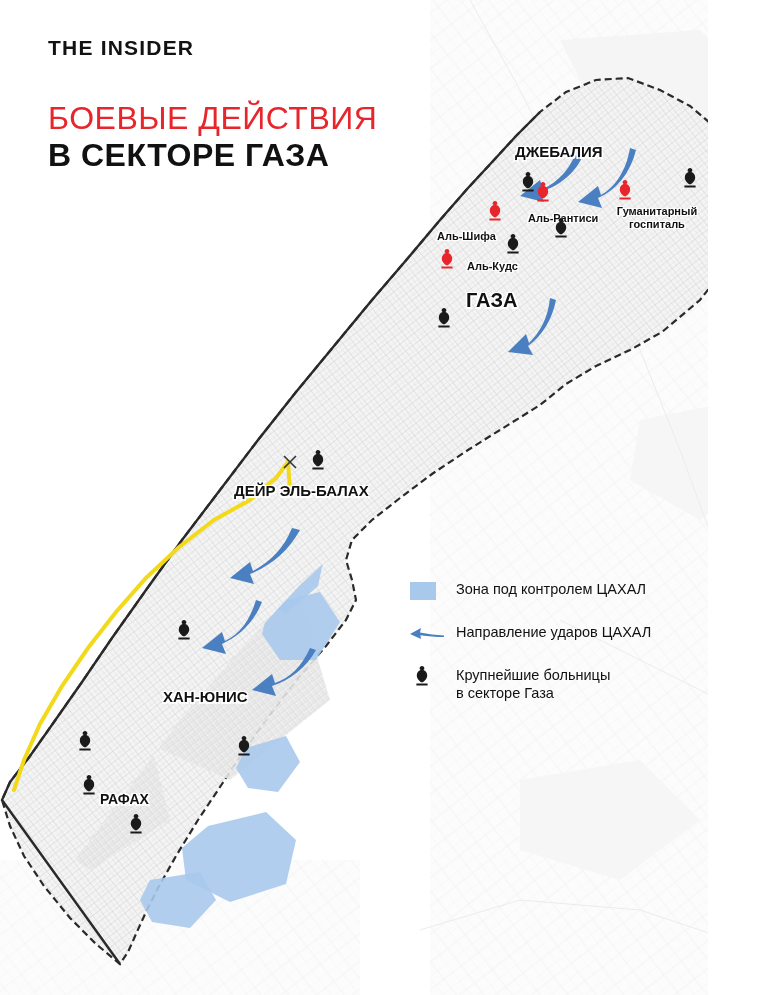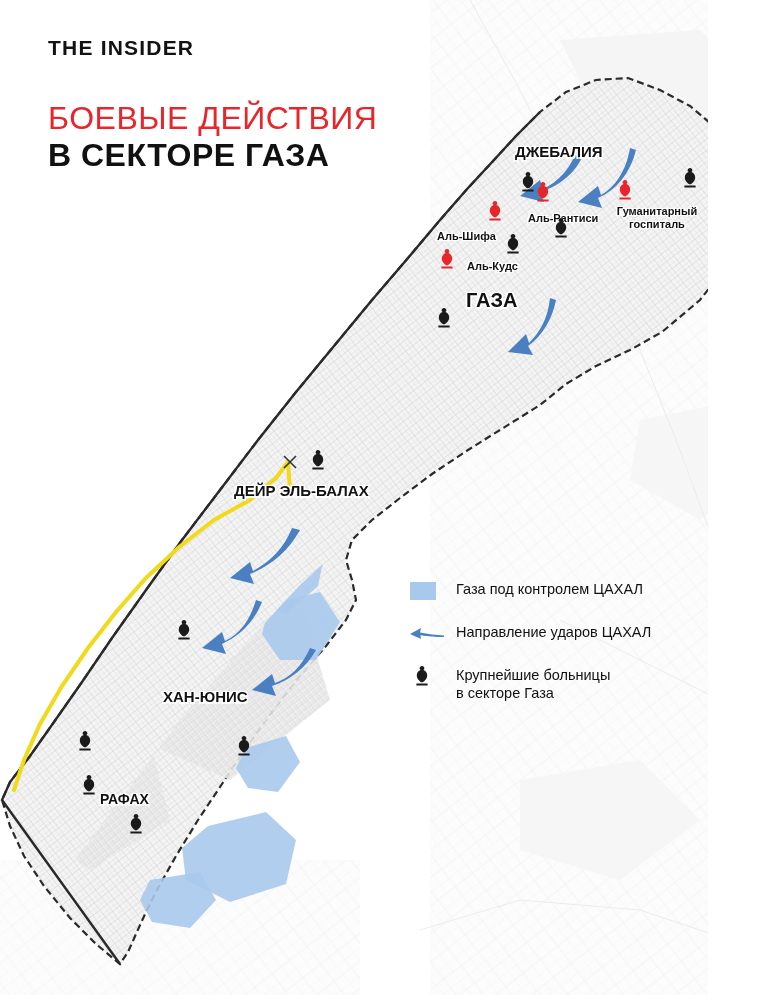--- a/index.html
+++ b/index.html
@@ -340,21 +340,21 @@
     <path d="M12 2 C10.6 2 9.6 3 9.6 4.3 C9.6 5.1 10 5.7 10.6 6.1 C8.4 6.9 6.8 9 6.8 11.5 C6.8 14.7 9.3 17.3 12 18.6 C14.7 17.3 17.2 14.7 17.2 11.5 C17.2 9 15.6 6.9 13.4 6.1 C14 5.7 14.4 5.1 14.4 4.3 C14.4 3 13.4 2 12 2 Z M6.4 19.6 L17.6 19.6 L17.6 21.4 L6.4 21.4 Z" fill="#e8252a"></path>
   </svg>
 
   <div id="legend">
 
 
     <div class="legend-row">
       <div class="legend-icon">
         <div class="swatch-box"></div>
       </div>
-      <div class="legend-text">Газа под контролем ЦАХАЛ</div>
+      <div class="legend-text">Зона под контролем ЦАХАЛ</div>
     </div>
 
     <div class="legend-row">
       <div class="legend-icon">
         <svg width="34" height="16" viewBox="0 0 34 16">
           <path d="M34 9.5 C26 9 18 8 10 6.5 L11 2 L0 8 L11 13 L10.4 9.2 C18 10.4 26 11 34 11 Z" fill="#4a7fc1"></path>
         </svg>
       </div>
       <div class="legend-text">Направление ударов ЦАХАЛ</div>
     </div>

